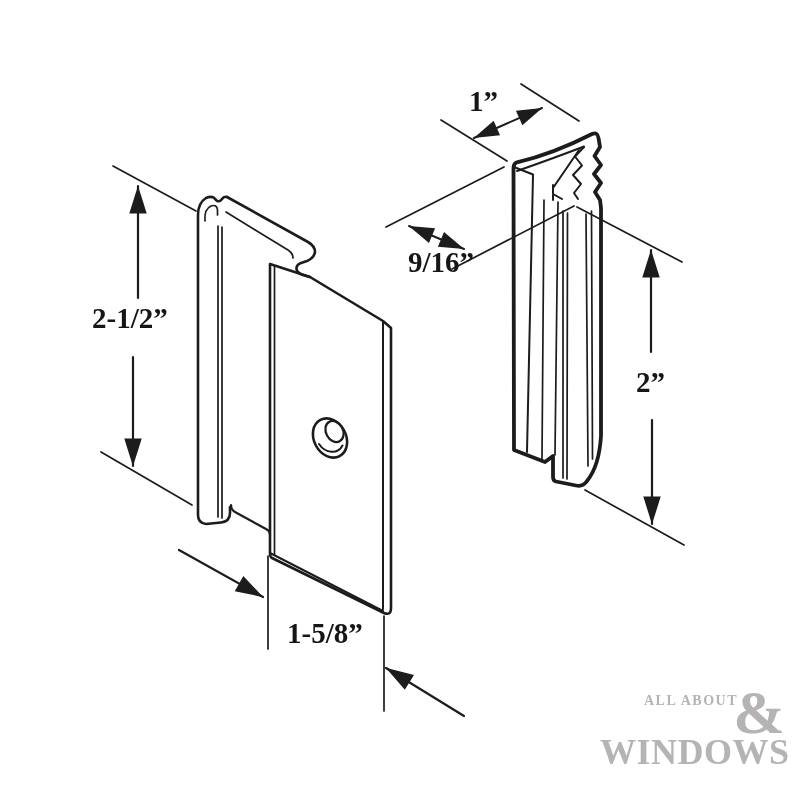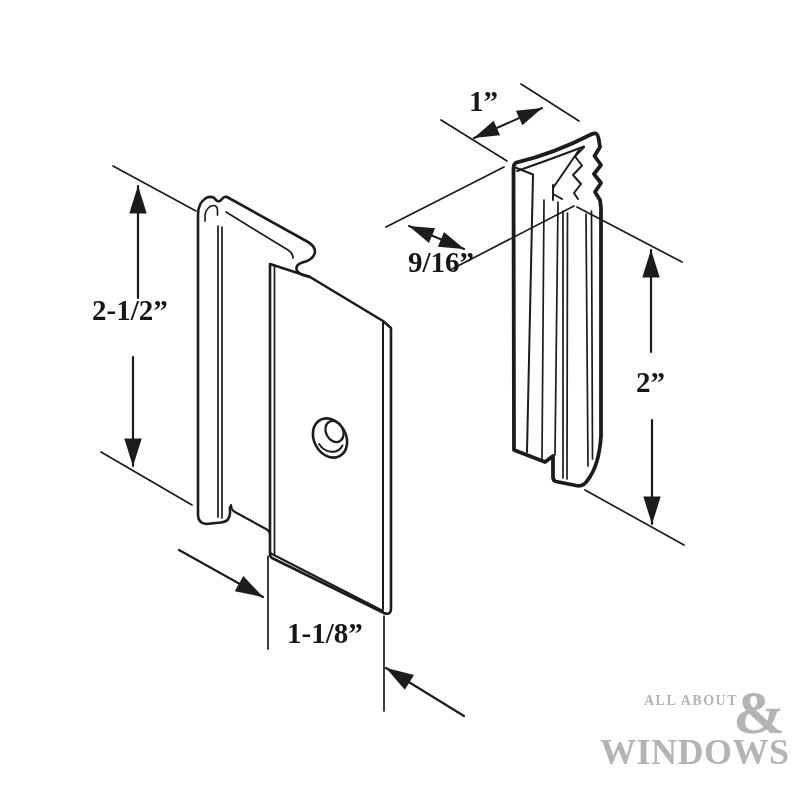--- a/index.html
+++ b/index.html
@@ -89,22 +89,22 @@
       <path stroke-width="1.7" d="M574,206 L452,269"></path>
       <path stroke-width="2" marker-start="url(#arr)" marker-end="url(#arr)" d="M409,226 L464,249"></path>
 
       <path stroke-width="1.7" d="M577,207 L682,262"></path>
       <path stroke-width="2.2" marker-end="url(#arr)" d="M651,352 L651,250"></path>
       <path stroke-width="2.2" marker-end="url(#arr)" d="M652,420 L652,524"></path>
       <path stroke-width="1.7" d="M585,490 L684,545"></path>
     </g>
   </svg>
 
-  <div class="dim-label" style="left:92px;top:296px;">2-1/2”</div>
-  <div class="dim-label" style="left:287px;top:619px;">1-1/8”</div>
+  <div class="dim-label" style="left:92px;top:304px;">2-1/2”</div>
+  <div class="dim-label" style="left:287px;top:619px;">1-5/8”</div>
   <div class="dim-label" style="left:469px;top:87px;">1”</div>
   <div class="dim-label" style="left:372px;top:248px;margin-left:36px;">9/16”</div>
   <div class="dim-label" style="left:636px;top:368px;">2”</div>
 
   <div id="logo">
     <div class="l1">ALL ABOUT</div>
     <div class="amp">&amp;</div>
     <div class="l3">WINDOWS</div>
   </div>
 

